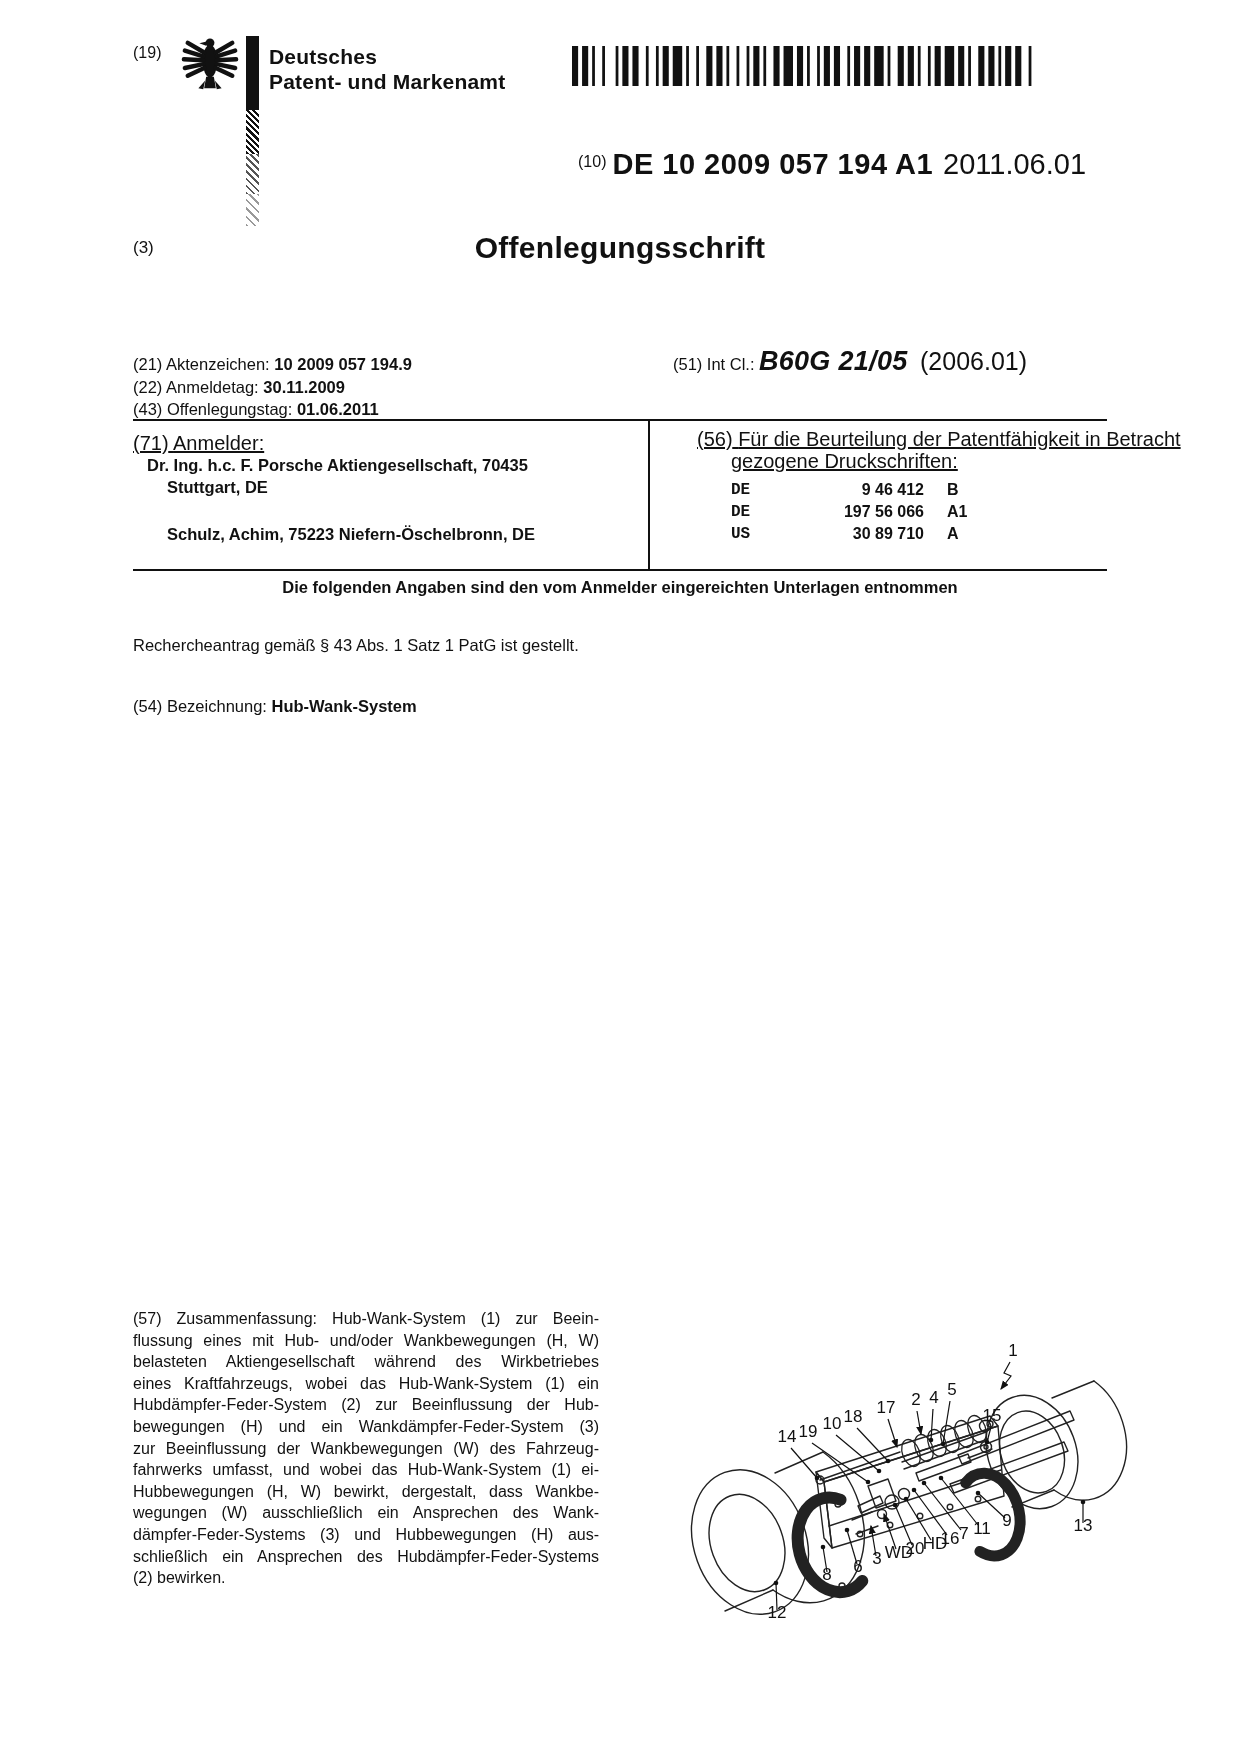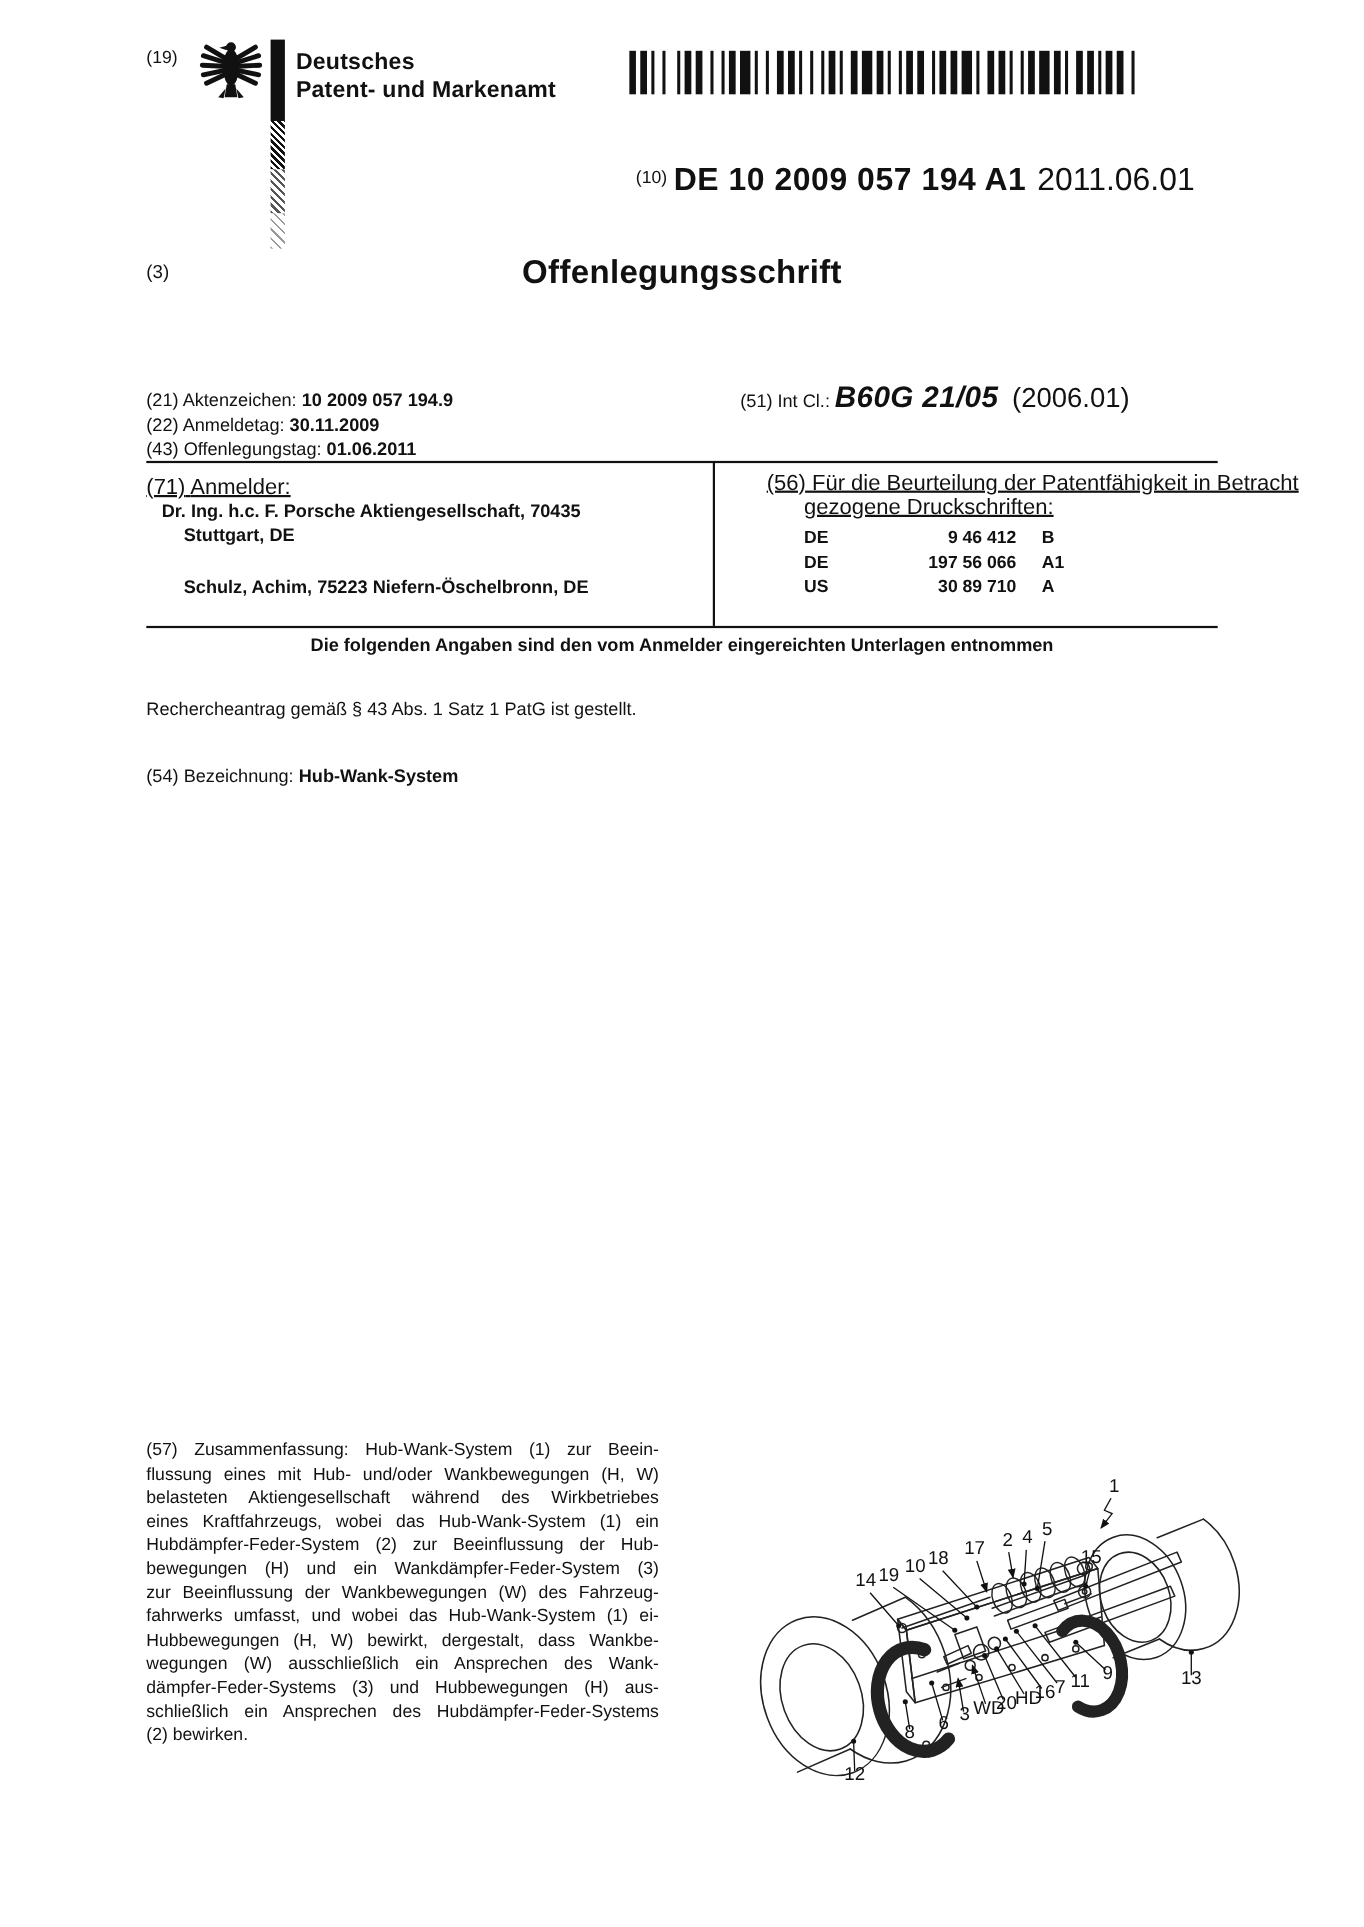--- a/index.html
+++ b/index.html
@@ -34,21 +34,21 @@
   .intcl-value{font-size:27px;font-weight:bold;font-style:italic;letter-spacing:.3px;}
   .intcl-ver{font-size:25px;margin-left:8px;}
 
   .rule{background:#111;height:2px;}
   .vrule{background:#111;width:2px;}
 
   .blocklabel{font-size:20px;line-height:22px;text-decoration:underline;}
   .blockval{font-size:16.5px;line-height:22px;font-weight:bold;}
 
   .cit-row{display:flex;font-size:16px;line-height:22px;font-weight:bold;}
-  .cit-cc{width:40px;}
+  .cit-cc{width:40px;font-family:Liberation Mono, monospace;}
   .cit-num{width:153px;text-align:right;}
   .cit-kind{margin-left:23px;}
 
   .centernote{font-size:16.5px;font-weight:bold;text-align:center;}
   .plainnote{font-size:16.5px;}
 
   .abstract{width:466px;font-size:16px;line-height:21.6px;}
   .abs-line{text-align:justify;text-align-last:justify;white-space:normal;}
   .abs-line.last{text-align-last:left;}
 

